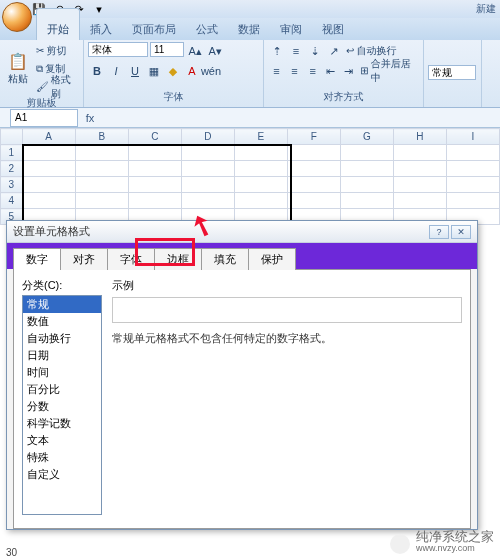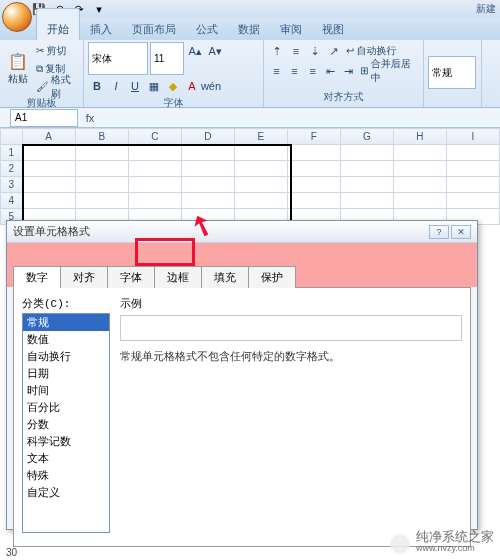--- a/index.html
+++ b/index.html
@@ -21,21 +21,21 @@
   
   
   .ribbon { height: 68px; background: linear-gradient(#eaf1fa,#d9e7f5); border-bottom: 1px solid #9db9d8; display: flex; }
   .rgroup { border-right: 1px solid #b9cee4; padding: 2px 4px; display: flex; flex-direction: column; }
   .rgroup-body { flex: 1; display: flex; align-items: center; gap: 2px; }
   .rgroup-label { font-size: 10px; text-align: center; color: #3b5a82; padding: 1px 0; }
   .vbtn { display: flex; flex-direction: column; align-items: center; gap: 1px; padding: 2px 4px; font-size: 10px; color: #2a4a70; }
   .vbtn .ico { width: 20px; height: 20px; display: flex; align-items: center; justify-content: center; font-size: 16px; }
   .small-col { display: flex; flex-direction: column; gap: 1px; }
   .srow { display: flex; align-items: center; gap: 2px; font-size: 10px; color: #2a4a70; padding: 0 2px; height: 17px; }
-  .combo { border: 1px solid #9db9d8; background: #fff; height: 33px; display: flex; align-items: center; padding: 0 3px; font-size: 10px; }
+  .combo { border: 1px solid #9db9d8; background: #fff; height: 15px; display: flex; align-items: center; padding: 0 3px; font-size: 10px; }
   .combo.font { width: 60px; }
   .combo.size { width: 34px; }
   .mini-btn { width: 18px; height: 18px; border: 1px solid transparent; display: flex; align-items: center; justify-content: center; font-size: 11px; color: #2a4a70; }
   
   
   .formula-row { height: 20px; display: flex; align-items: center; border-bottom: 1px solid #a9c3dd; background: #eef4fb; }
   .namebox { width: 68px; border: 1px solid #9db9d8; background: #fff; height: 18px; margin: 0 4px 0 10px; display: flex; align-items: center; padding: 0 4px; font-size: 10px; }
   .fx { width: 16px; text-align: center; color: #3b5a82; }
   
   
@@ -46,25 +46,25 @@
   table.grid th.rowhdr { width: 22px; }
   table.grid td { height: 16px; }
   .colhdr { width: 54px; }
   .sel-rect { position: absolute; border: 2px solid #000; pointer-events: none; }
   
   
   .dialog { position: absolute; left: 6px; top: 220px; width: 472px; height: 310px; background: #f4f4f4; border: 1px solid #7a95b4; box-shadow: 2px 2px 6px rgba(0,0,0,.3); }
   .dlg-title { height: 22px; background: linear-gradient(#fefefe,#e3e9f1); display: flex; align-items: center; padding: 0 6px; font-size: 11px; color: #333; border-bottom: 1px solid #c7d1de; }
   .dlg-title .wbtns { margin-left: auto; display: flex; gap: 2px; }
   .wbtn { width: 20px; height: 14px; border: 1px solid #9db9d8; background: linear-gradient(#f8fbfe,#dbe7f3); font-size: 9px; display: flex; align-items: center; justify-content: center; color: #3b5a82; }
-  .dlg-tabs { display: flex; padding: 22px 6px 0; gap: 0; background: #fca5a5; }
+  .dlg-tabs { display: flex; padding: 4px 6px 0; gap: 0; background: #6d28d9; }
   .dtab { padding: 3px 12px; font-size: 11px; border: 1px solid #9b9b9b; border-bottom: none; background: #f4f4f4; margin-right: -1px; position: relative; top: 1px; }
   .dtab.active { background: #fff; z-index: 2; }
   .dlg-body { margin: 0 6px 6px; border: 1px solid #9b9b9b; background: #fff; height: 260px; padding: 8px; display: flex; gap: 10px; }
-  .cat-col { width: 88px; font-family: Liberation Mono, monospace; }
+  .cat-col { width: 80px; }
   .cat-label { font-size: 11px; margin-bottom: 2px; }
   .cat-list { border: 1px solid #7a95b4; height: 220px; overflow: auto; background: #fff; }
   .cat-item { padding: 1px 4px; font-size: 11px; cursor: pointer; }
   .cat-item.sel { background: #316ac5; color: #fff; }
   .sample-col { flex: 1; }
   .sample-label { font-size: 11px; margin-bottom: 4px; }
   .sample-box { border: 1px solid #c8c8c8; height: 26px; margin-bottom: 8px; }
   .desc { font-size: 11px; color: #333; }
   
   

